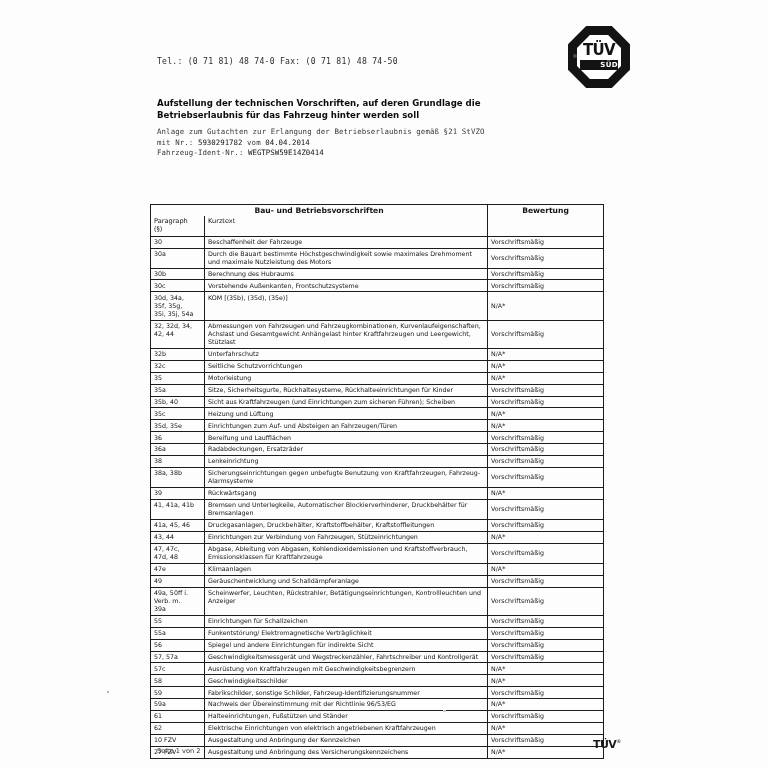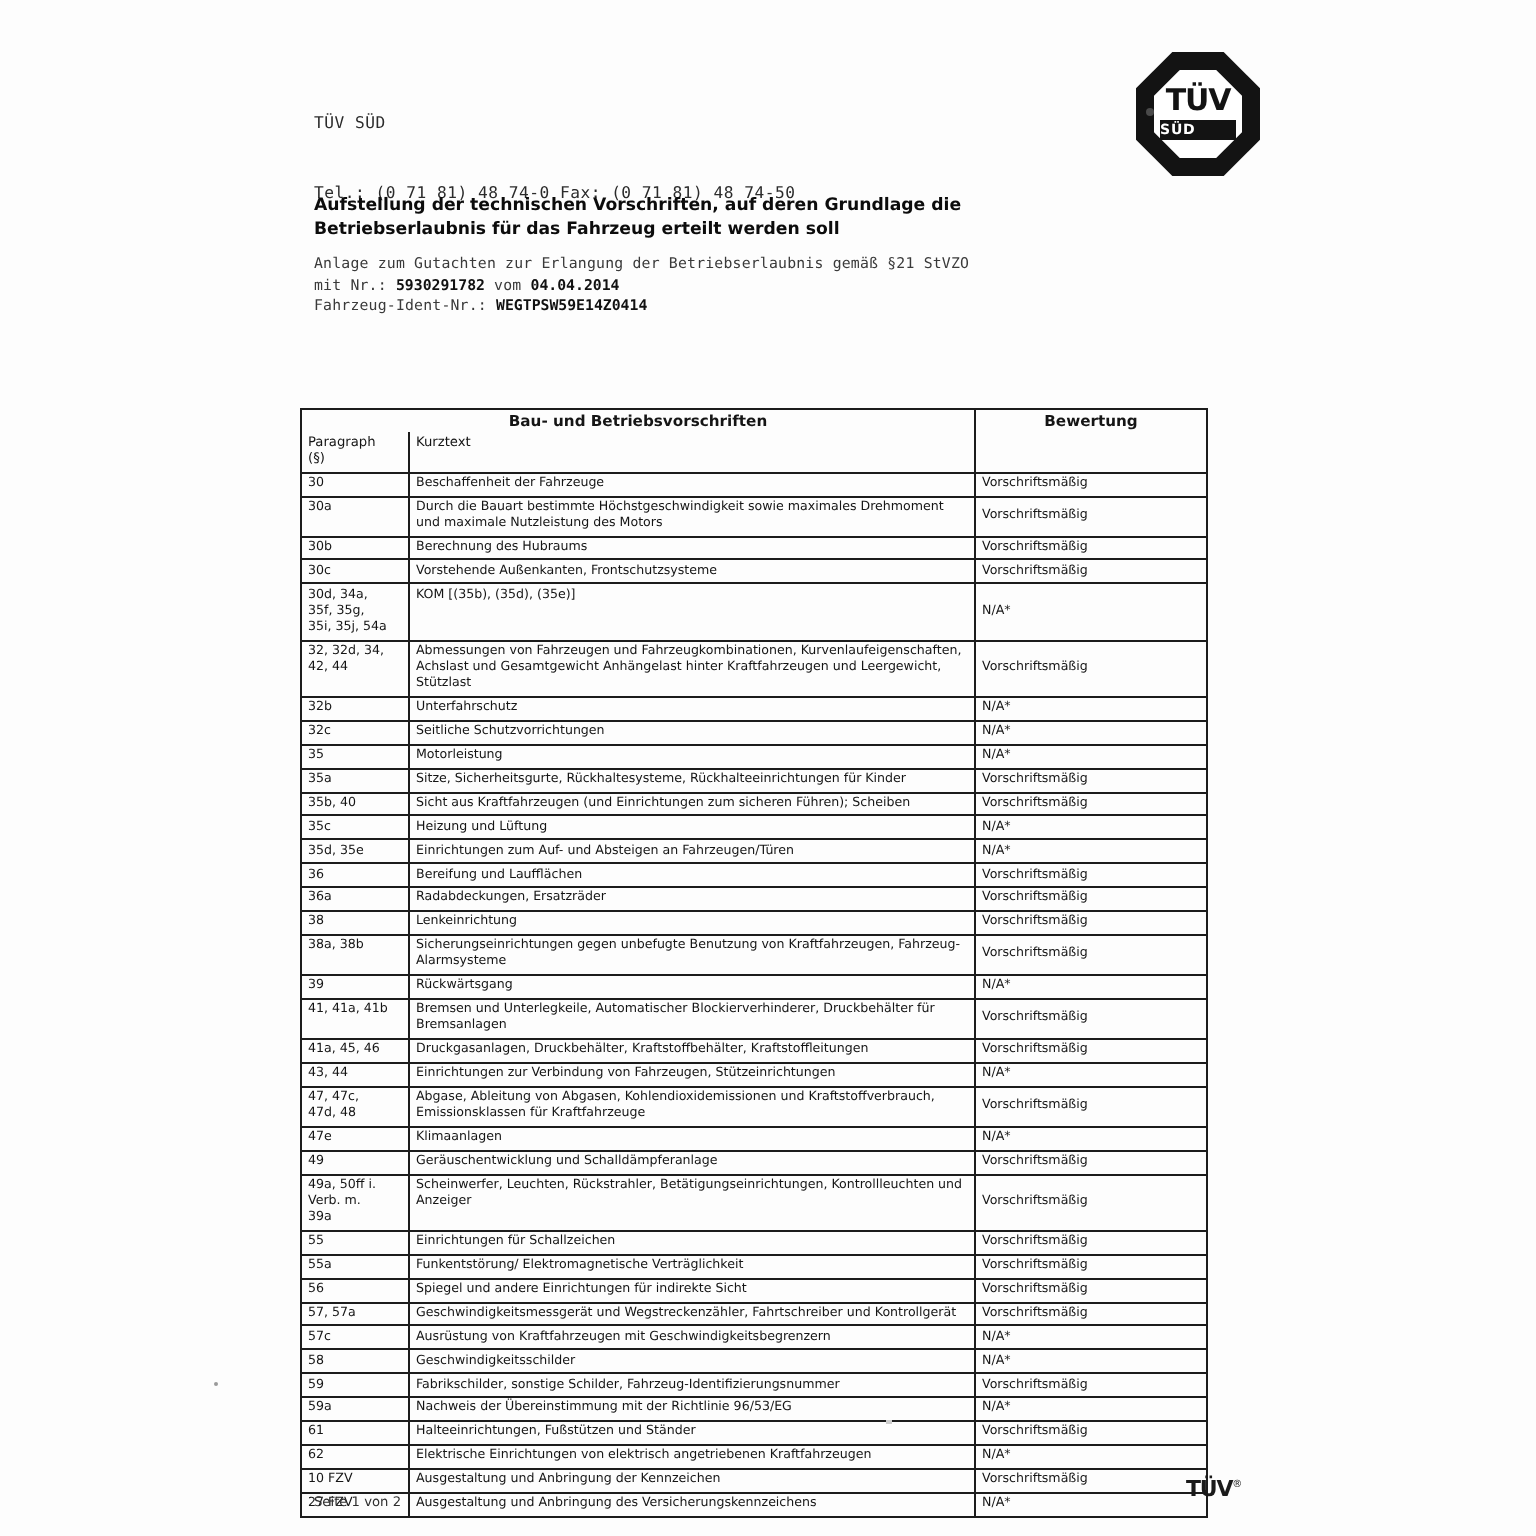--- a/index.html
+++ b/index.html
@@ -75,21 +75,21 @@
     position: absolute;
     left: 12px;
     right: 12px;
     top: 34px;
     height: 10px;
     background: #131313;
     color: #ffffff;
     font-size: 7px;
     font-weight: bold;
     letter-spacing: 0.4px;
-    text-align: left;
+    text-align: right;
     line-height: 10px;
   }
   .logo-dot {
     position: absolute;
     left: 5px;
     top: 28px;
     width: 4px;
     height: 4px;
     border-radius: 50%;
     background: #4a4a4a;
@@ -112,21 +112,21 @@
     left: 157px;
     top: 127px;
     font-family: "DejaVu Sans Mono", monospace;
     font-size: 7.4px;
     line-height: 10.6px;
     color: #3a3a3a;
     letter-spacing: 0.1px;
     white-space: nowrap;
   }
   .subblock .b {
-    font-weight: bold;
+    font-weight: normal;
     color: #111111;
     letter-spacing: 0;
   }
 
   
   .vtable {
     position: absolute;
     left: 150px;
     top: 204px;
     width: 453px;
@@ -209,35 +209,34 @@
     height: 2px;
     background: #cccccc;
   }
 </style>
 </head>
 <body>
 
 <div class="page">
 
   <div class="letterhead">
-    <div>TÜV SÜD</div>
     <div>Tel.: (0 71 81) 48 74-0 Fax: (0 71 81) 48 74-50</div>
   </div>
 
   <div class="logo-wrap">
     <div class="octa-outer"></div>
     <div class="octa-inner"></div>
     <div class="logo-dot"></div>
     <div class="logo-tuv">TÜV</div>
     <div class="logo-sud">SÜD</div>
   </div>
 
   <div class="headline">
     <div>Aufstellung der technischen Vorschriften, auf deren Grundlage die</div>
-    <div>Betriebserlaubnis für das Fahrzeug erteilt werden soll</div>
+    <div>Betriebserlaubnis für das Fahrzeug hinter werden soll</div>
   </div>
 
   <div class="subblock">
     <div>Anlage zum Gutachten zur Erlangung der Betriebserlaubnis gemäß §21 StVZO</div>
     <div><span>mit Nr.:</span> <span class="b">5930291782</span> <span>vom</span> <span class="b">04.04.2014</span></div>
     <div><span>Fahrzeug-Ident-Nr.:</span> <span class="b">WEGTPSW59E14Z0414</span></div>
   </div>
 
   <table class="vtable">
     <colgroup>

